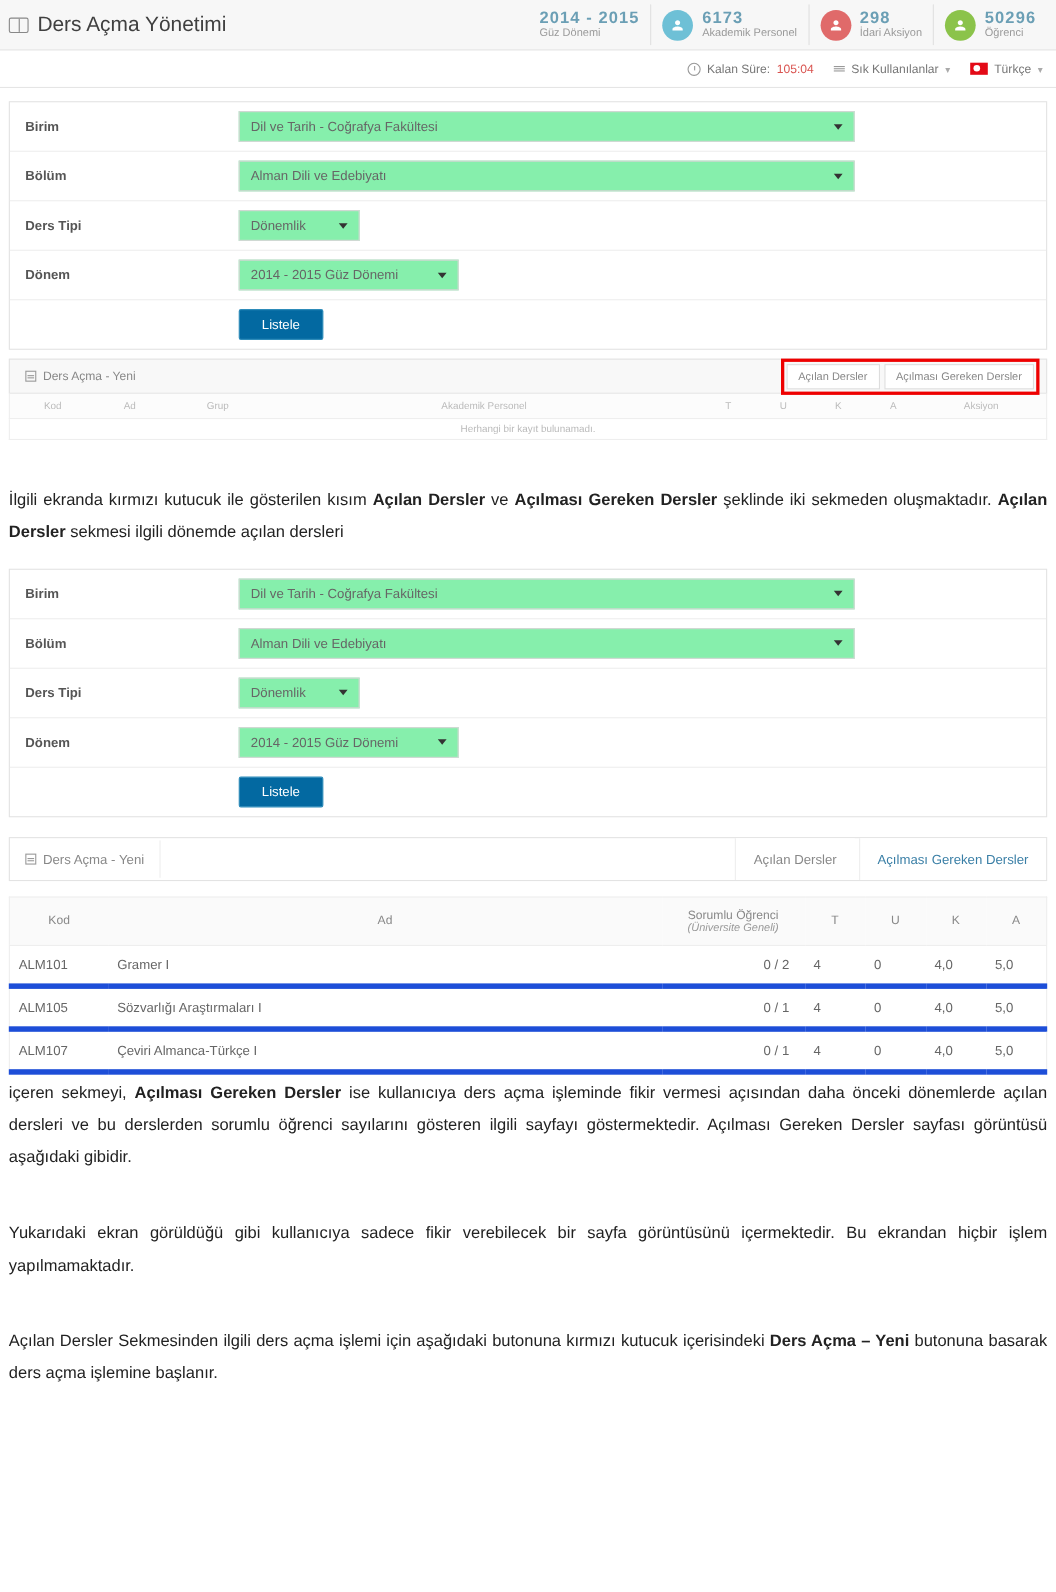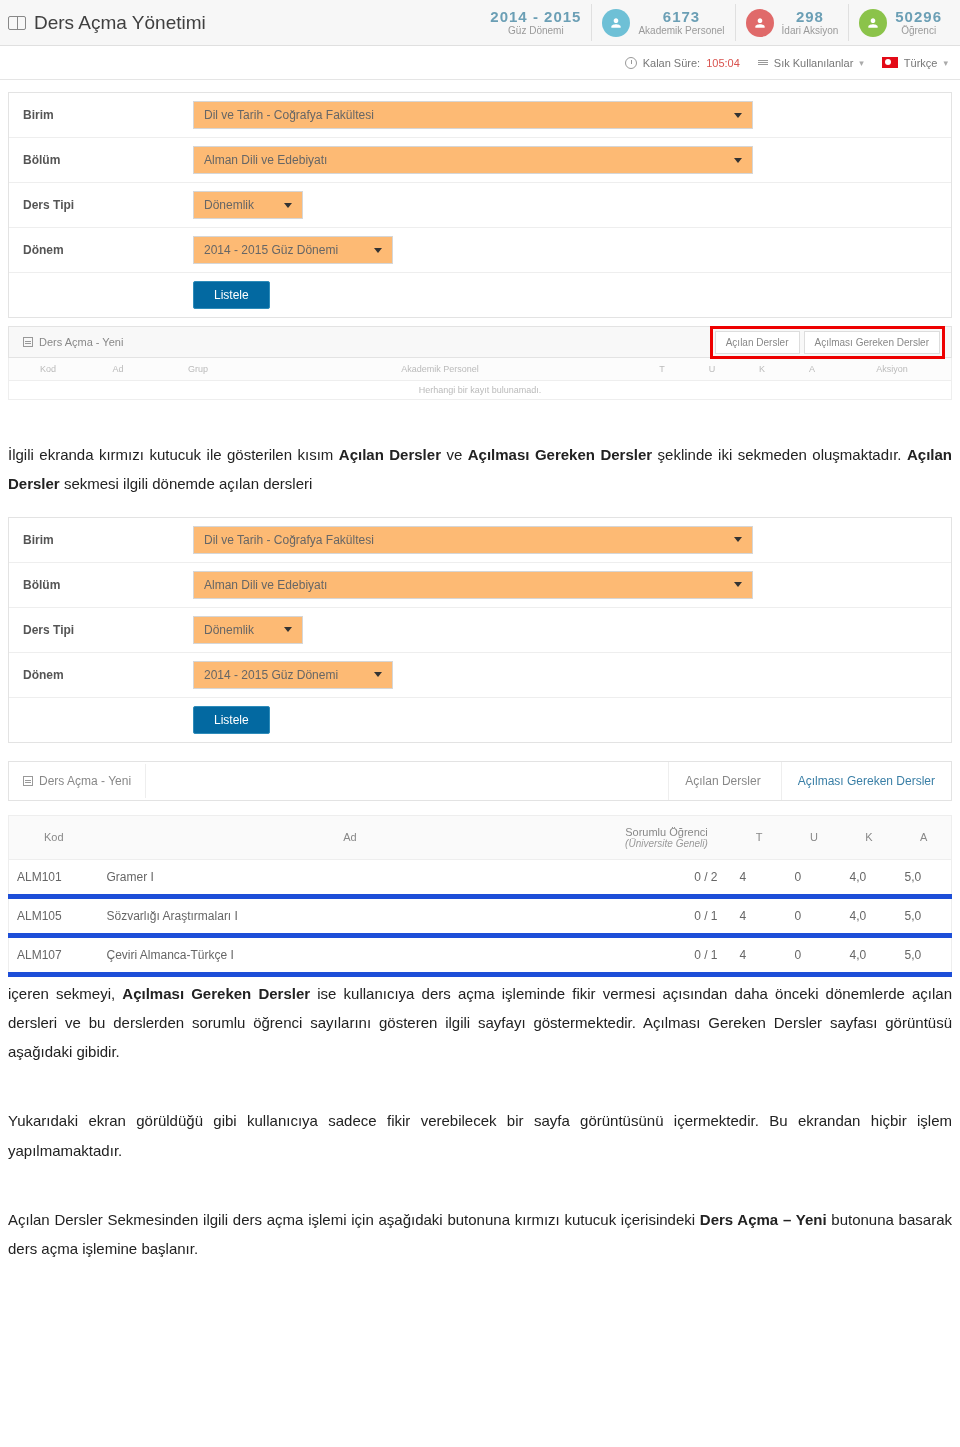--- a/index.html
+++ b/index.html
@@ -10,39 +10,39 @@
   .page-title-wrap { display: flex; align-items: center; gap: 8px; color: #404040; font-size: 19px; flex: 0 0 auto; padding-right: 20px; }
   .book-icon { width: 18px; height: 14px; border: 1px solid #888; border-radius: 2px; position: relative; }
   .book-icon::before { content: ""; position: absolute; left: 50%; top: 0; bottom: 0; width: 1px; background: #888; }
   
   .stat-group { display: flex; align-items: center; gap: 8px; padding: 0 10px; border-left: 1px solid #e0e0e0; height: 100%; }
   .stat-group:first-of-type { border-left: none; }
   .stat-g-right { margin-left: auto; display:flex; height:100%; }
   .stat-icon { width: 28px; height: 28px; border-radius: 50%; display:flex; align-items:center; justify-content:center; color:#fff; flex:0 0 28px; }
   .stat-icon svg { width:14px; height:14px; fill:#fff; }
   .blue-ic { background:#6ec0d6; } .red-ic { background:#e06a6a; } .green-ic { background:#8bc34a; }
-  .stat-text { text-align:center; line-height:1.1; }
+  .stat-text { text-align:left; line-height:1.1; }
   .stat-num { color:#6b9fb5; font-size:15px; font-weight:600; letter-spacing:1px; }
   .stat-lbl { color:#9a9a9a; font-size:10px; }
   
   
   .second-bar { display:flex; justify-content:flex-end; align-items:center; gap:18px; background:#fff; border-bottom:1px solid #e5e5e5; padding:6px 12px; font-size:11px; color:#777; height:34px; }
   .sb-item { display:flex; align-items:center; gap:6px; }
   .sb-time-val { color:#d9534f; }
   .flag { width:16px; height:11px; background:#e30a17; position:relative; display:inline-block; }
   .flag::after { content:""; position:absolute; left:3px; top:2px; width:6px; height:6px; border-radius:50%; background:#fff; }
   
   
   .filter-panel { border:1px solid #e3e3e3; margin:12px 8px 8px 8px; background:#fff; }
   .filter-panel.small { margin-top: 12px; }
-  .f-row { display:flex; align-items:center; border-bottom:1px solid #eee; padding:8px 14px; }
+  .f-row { display:flex; align-items:center; border-bottom:1px solid #eee; padding:8px 14px;gap:24px; }
   .f-row:last-child { border-bottom:none; }
   .f-label { flex:0 0 170px; font-size:12px; color:#555; font-weight:600; }
   .f-control { flex:1; }
-  .faux-select { border:1px solid #d6d6d6; background:#fdba74; color:#666; font-size:12px; padding:6px 10px; display:flex; justify-content:space-between; align-items:center; }
+  .faux-select { border:1px solid #d6d6d6; background:#86efac; color:#666; font-size:12px; padding:6px 10px; display:flex; justify-content:space-between; align-items:center; }
   .faux-select.w-full { width: 100%; max-width: 560px; }
   .faux-select.w-sm { width: 110px; display:inline-flex; }
   .faux-select.w-md { width: 200px; display:inline-flex; }
   .caret { width:0; height:0; border-left:4px solid transparent; border-right:4px solid transparent; border-top:5px solid #333; }
   .btn-primary { background:#0369a1; color:#fff; border:1px solid #2e8cba; padding:6px 20px; font-size:12px; cursor:pointer; border-radius:2px; }
   
   
   .tab-strip { margin:6px 8px 0 8px; background:#f8f8f8; border:1px solid #e3e3e3; display:flex; align-items:center; padding:4px 6px; font-size:11px; color:#888; height:32px; }
   .tab-left { display:flex; align-items:center; gap:6px; padding:3px 8px; }
   .tab-right { margin-left:auto; display:flex; gap:4px; }

